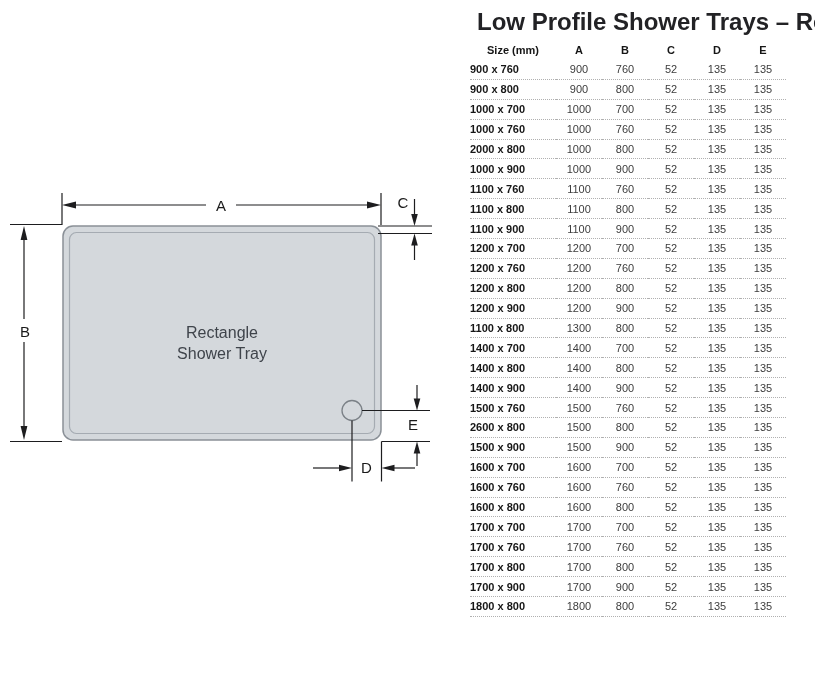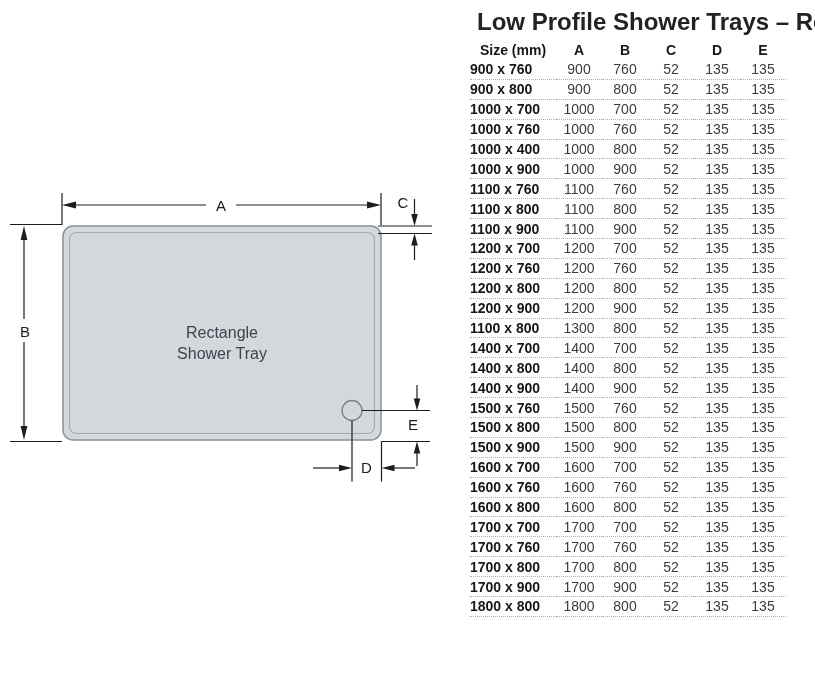--- a/index.html
+++ b/index.html
@@ -26,21 +26,21 @@
   .dim-label{font-size:15px;fill:var(--dim-text);text-anchor:middle;}
   .tray-label{font-size:16px;fill:var(--tray-text);text-anchor:middle;}
 
   .spec{position:absolute;left:470px;top:8px;width:316px;}
   .spec-title{
     font-size:24px;font-weight:700;color:var(--title-color);
     line-height:28px;height:28px;padding-left:7px;white-space:nowrap;
   }
   table.spec-table{
     border-collapse:collapse;table-layout:fixed;width:316px;margin-top:4px;
-    font-size:14px;
+    font-size:11px;
   }
   table.spec-table col.c-size{width:86px;}
   table.spec-table col.c-num{width:46px;}
   table.spec-table th{
     height:20px;font-weight:700;color:var(--size-color);
     text-align:center;padding:0;vertical-align:middle;
   }
   table.spec-table td{
     height:18.9px;padding:0;vertical-align:middle;
     border-bottom:1px dotted var(--dot-color);
@@ -162,21 +162,21 @@
         </tr>
         <tr>
           <td class="size-cell">1000 x 760</td>
           <td class="value-cell">1000</td>
           <td class="value-cell">760</td>
           <td class="value-cell">52</td>
           <td class="value-cell">135</td>
           <td class="value-cell">135</td>
         </tr>
         <tr>
-          <td class="size-cell">1000 x 400</td>
+          <td class="size-cell">2000 x 800</td>
           <td class="value-cell">1000</td>
           <td class="value-cell">800</td>
           <td class="value-cell">52</td>
           <td class="value-cell">135</td>
           <td class="value-cell">135</td>
         </tr>
         <tr>
           <td class="size-cell">1000 x 900</td>
           <td class="value-cell">1000</td>
           <td class="value-cell">900</td>
@@ -274,21 +274,21 @@
         </tr>
         <tr>
           <td class="size-cell">1500 x 760</td>
           <td class="value-cell">1500</td>
           <td class="value-cell">760</td>
           <td class="value-cell">52</td>
           <td class="value-cell">135</td>
           <td class="value-cell">135</td>
         </tr>
         <tr>
-          <td class="size-cell">1500 x 800</td>
+          <td class="size-cell">2600 x 800</td>
           <td class="value-cell">1500</td>
           <td class="value-cell">800</td>
           <td class="value-cell">52</td>
           <td class="value-cell">135</td>
           <td class="value-cell">135</td>
         </tr>
         <tr>
           <td class="size-cell">1500 x 900</td>
           <td class="value-cell">1500</td>
           <td class="value-cell">900</td>

